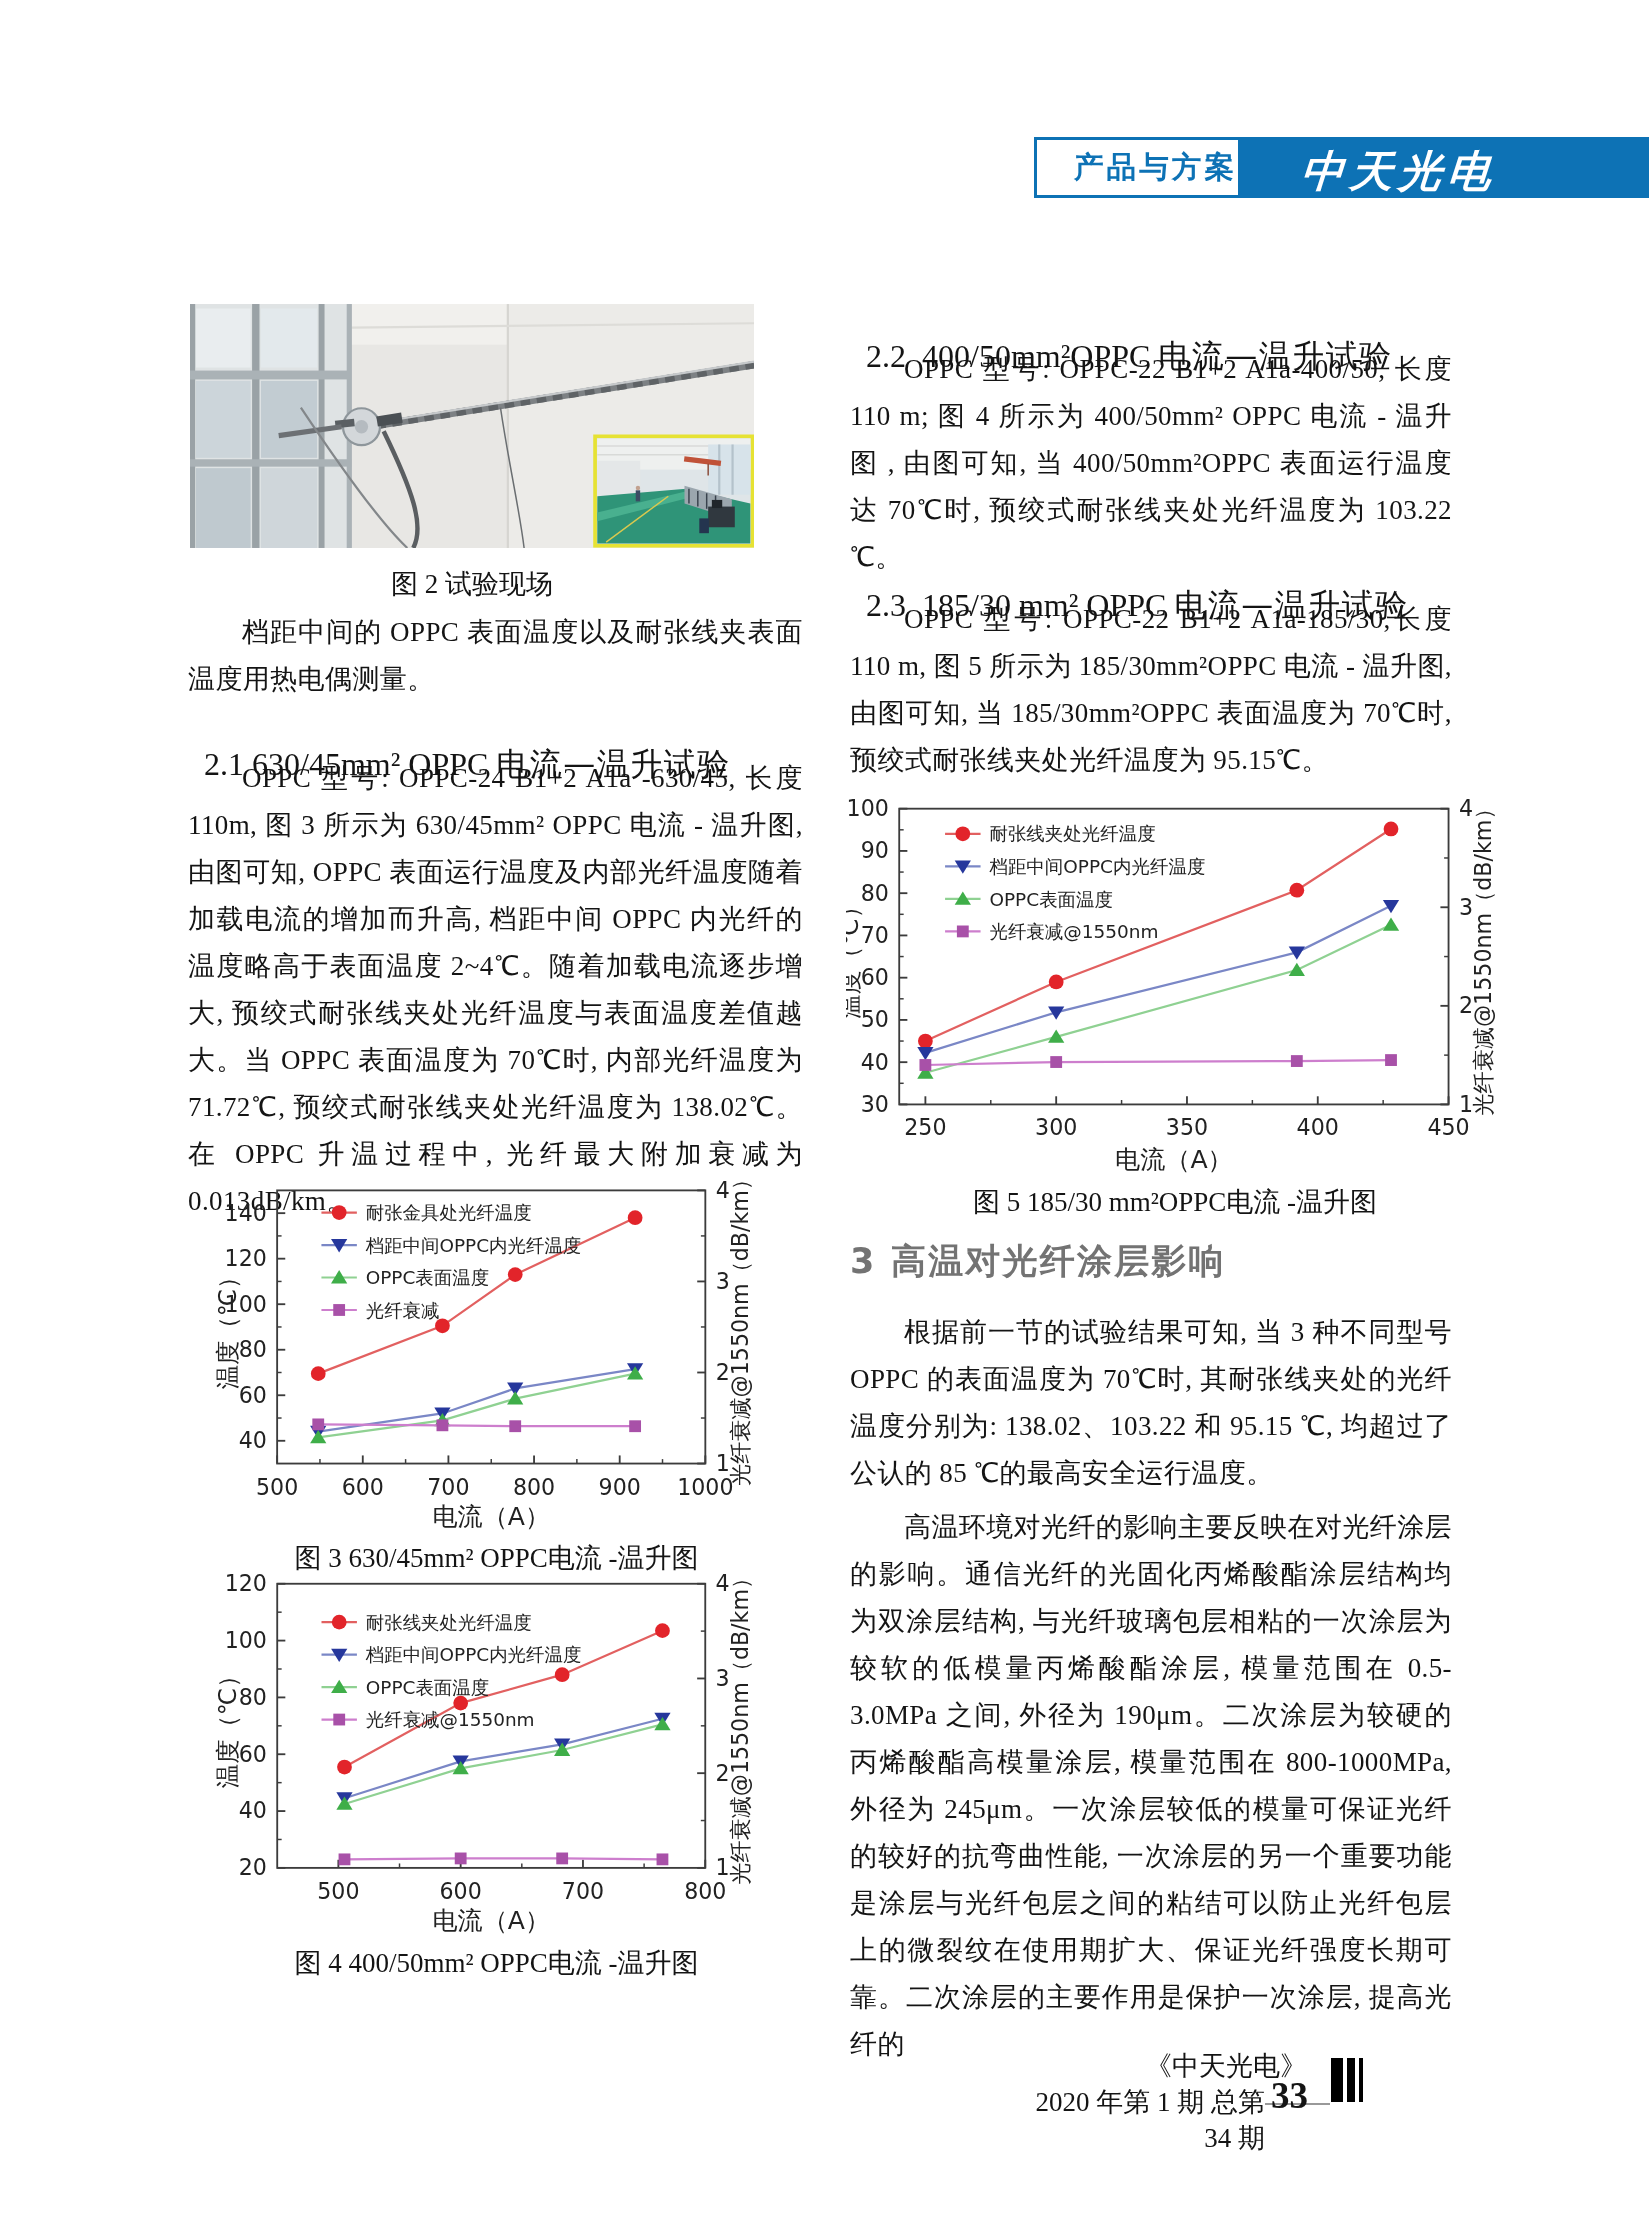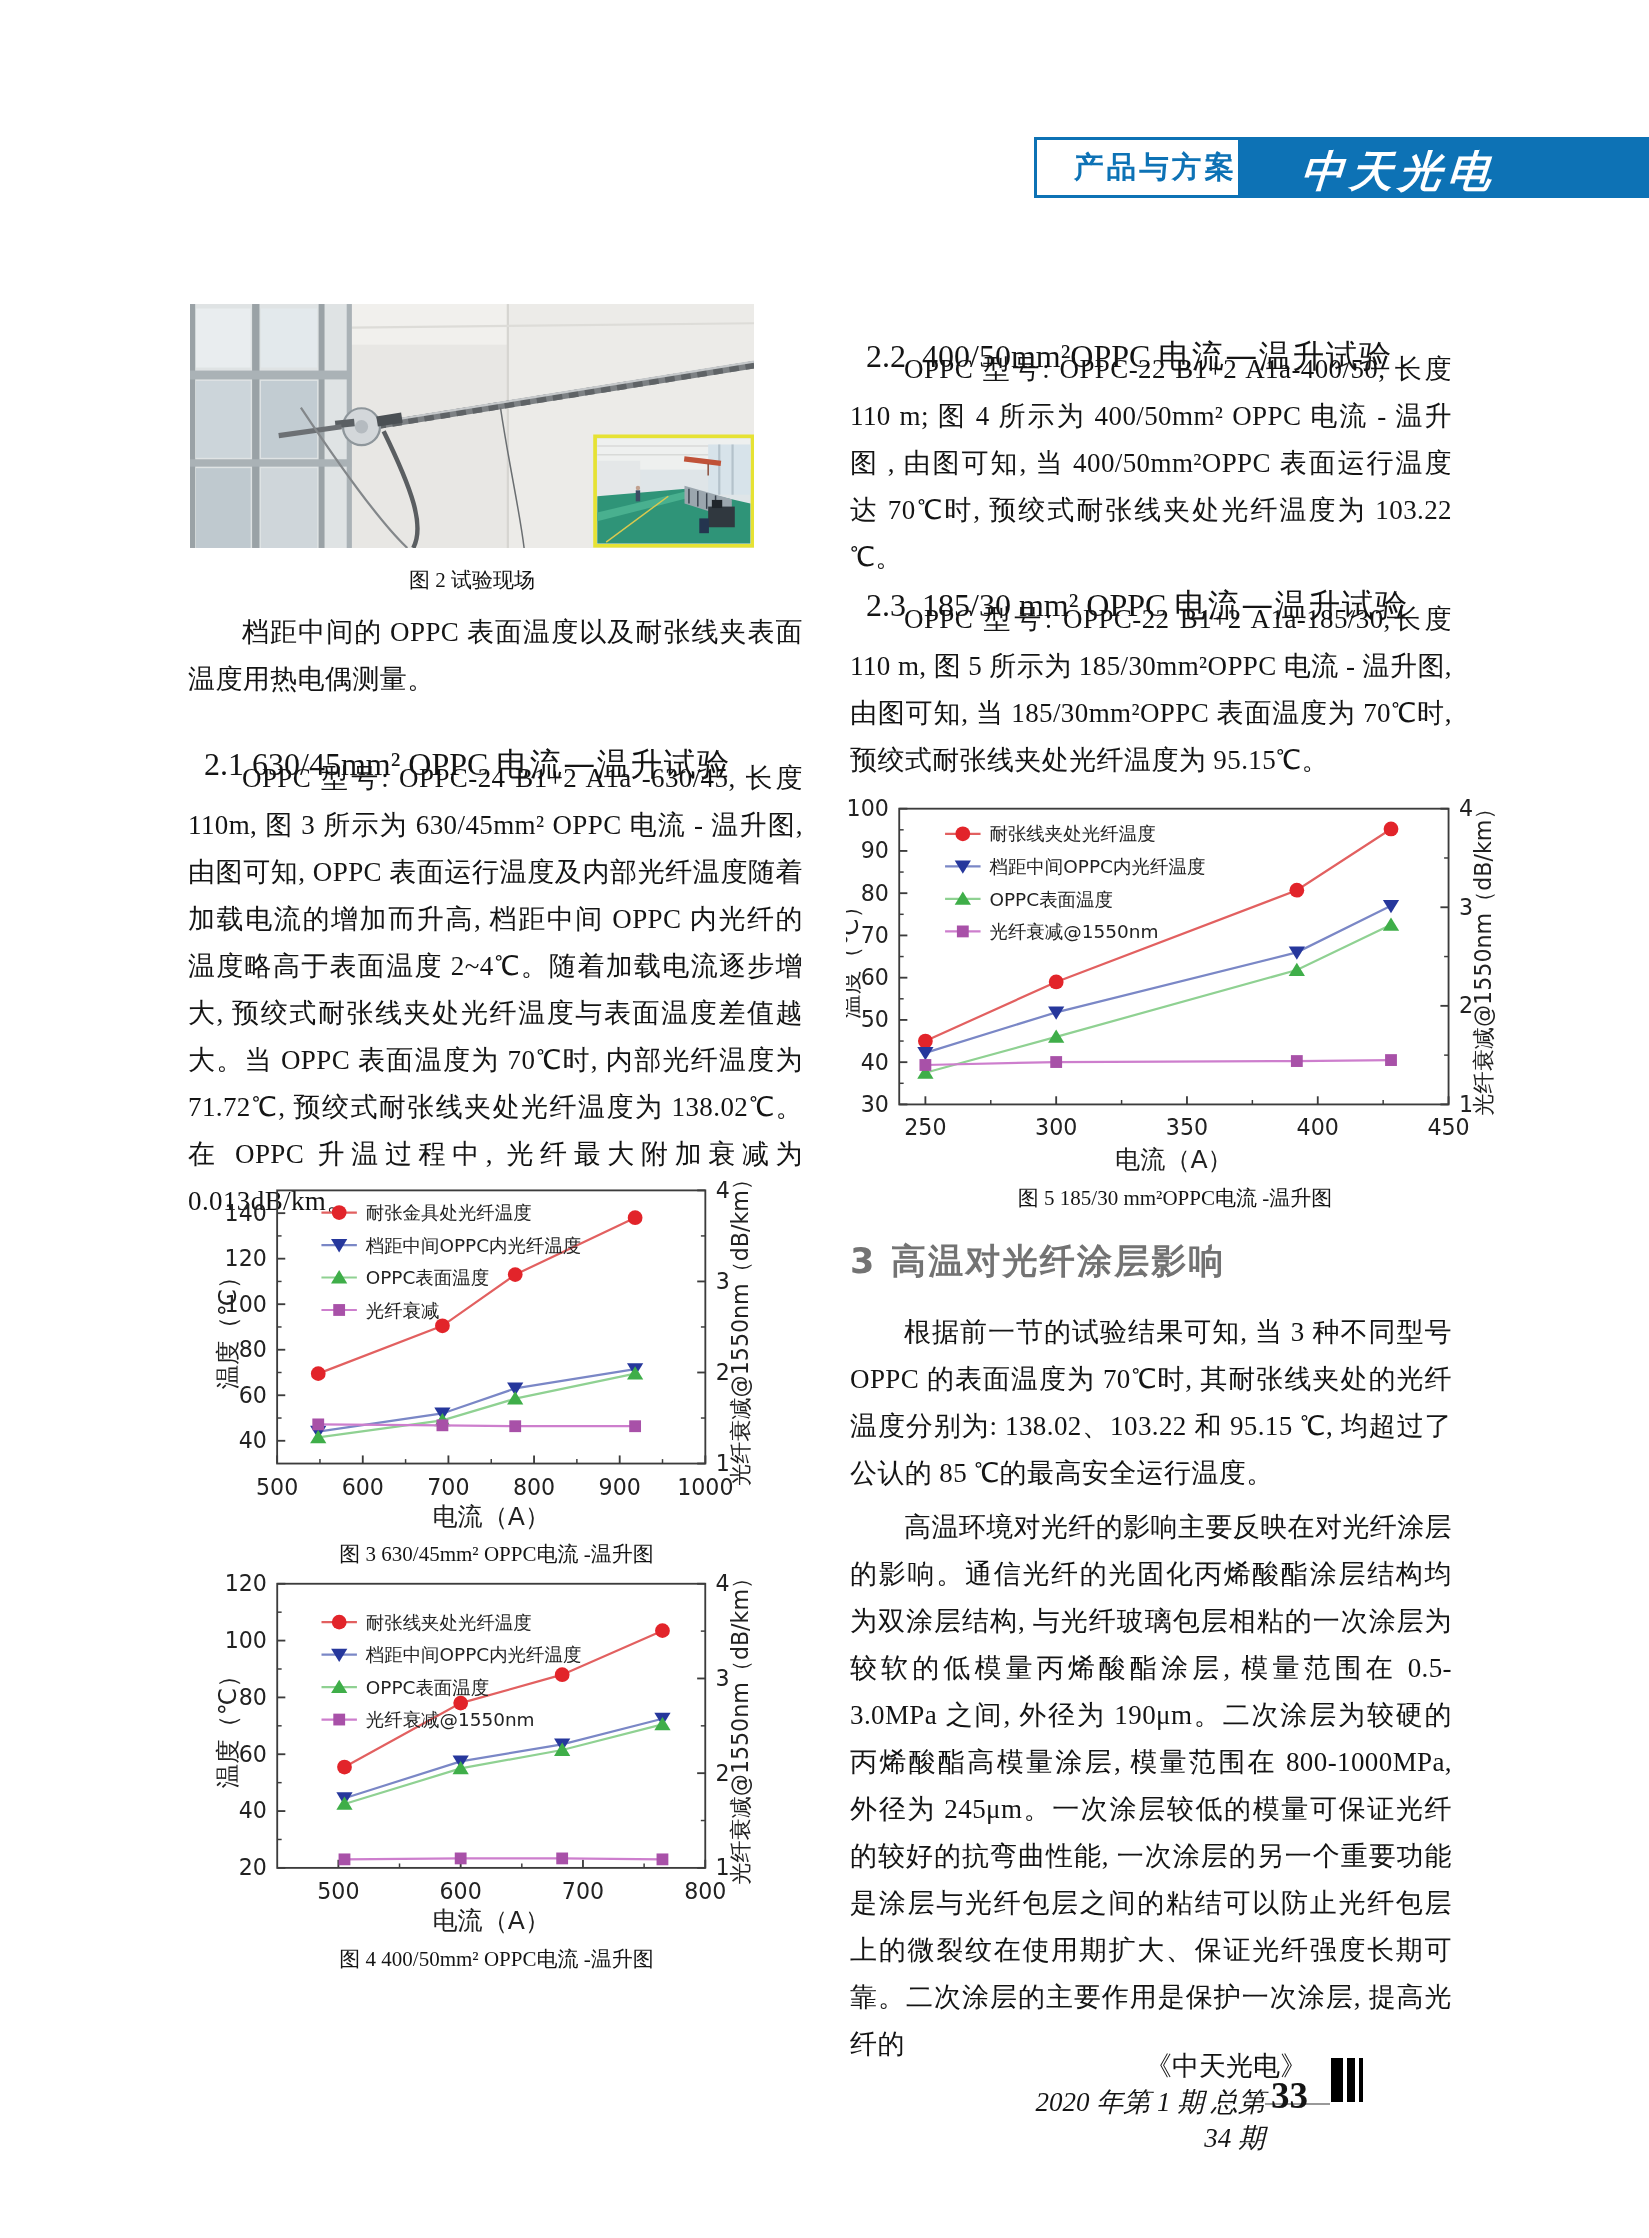--- a/index.html
+++ b/index.html
@@ -5,21 +5,21 @@
   html,body{margin:0;padding:0;}
   body{
     width:1649px;height:2239px;position:relative;background:#ffffff;
     font-family:"Liberation Serif", serif;color:#141414;overflow:hidden;
   }
   .abs{position:absolute;}
   .body-text{
     font-size:27px;line-height:47px;text-align:justify;text-indent:2em;
     letter-spacing:0.4px;margin:0;
   }
-  .caption{font-size:21px;text-align:center;margin:0;}
+  .caption{font-size:27px;text-align:center;margin:0;}
   .heading{font-size:32px;font-weight:normal;white-space:pre;margin:0;}
   .heading .latin{font-family:"Liberation Serif",serif;}
   .heading .cn{font-family:"DejaVu Sans","Liberation Sans",sans-serif;letter-spacing:1.5px;}
   .h3-blue{
     font-size:35px;font-weight:bold;color:#737373;margin:0;
     font-family:"DejaVu Sans","Liberation Sans",sans-serif;letter-spacing:2.2px;white-space:pre;
   }
   .header-tab{
     left:1034px;top:137px;width:197px;height:55px;background:#ffffff;
     border:3px solid #0d72b5;display:flex;align-items:center;justify-content:center;padding-left:20px;
@@ -391,21 +391,21 @@
     </svg>
 </div>
 <p class="abs caption" style="left:846px;top:1184px;width:658px;">图 5  185/30 mm²OPPC电流 -温升图</p>
 
 <h2 class="abs h3-blue" style="left:850px;top:1238px;">3 高温对光纤涂层影响</h2>
 
 <p class="abs body-text" style="left:850px;top:1309px;width:602px;">根据前一节的试验结果可知, 当 3 种不同型号 OPPC 的表面温度为 70℃时, 其耐张线夹处的光纤温度分别为: 138.02、103.22 和 95.15 ℃, 均超过了公认的 85 ℃的最高安全运行温度。</p>
 <p class="abs body-text" style="left:850px;top:1504px;width:602px;">高温环境对光纤的影响主要反映在对光纤涂层的影响。通信光纤的光固化丙烯酸酯涂层结构均为双涂层结构, 与光纤玻璃包层相粘的一次涂层为较软的低模量丙烯酸酯涂层, 模量范围在 0.5-3.0MPa 之间, 外径为 190μm。二次涂层为较硬的丙烯酸酯高模量涂层, 模量范围在 800-1000MPa, 外径为 245μm。一次涂层较低的模量可保证光纤的较好的抗弯曲性能, 一次涂层的另一个重要功能是涂层与光纤包层之间的粘结可以防止光纤包层上的微裂纹在使用期扩大、保证光纤强度长期可靠。二次涂层的主要作用是保护一次涂层, 提高光纤的</p>
 
 <p class="abs footer-text" style="left:1130px;top:2048px;width:177px;text-align:right;">《中天光电》</p>
-<p class="abs footer-text" style="left:1005px;top:2084px;width:260px;text-align:right;font-style:italic;">2020 年第 1 期 总第 34 期</p>
+<p class="abs footer-text" style="left:1005px;top:2084px;width:260px;text-align:right;">2020 年第 1 期 总第 34 期</p>
 <div class="abs" style="left:1265px;top:2103px;width:65px;height:2.2px;background:#999;"></div>
 <p class="abs page-num" style="left:1271px;top:2058px;margin-top:16px;">33</p>
 <div class="abs bar-group" style="left:1331px;top:2058px;">
   <i style="width:11.8px;margin-right:4.4px;"></i>
     <i style="width:7.4px;margin-right:4.4px;"></i>
     <i style="width:4.4px;"></i>
 </div>
 
 
 </body></html>

